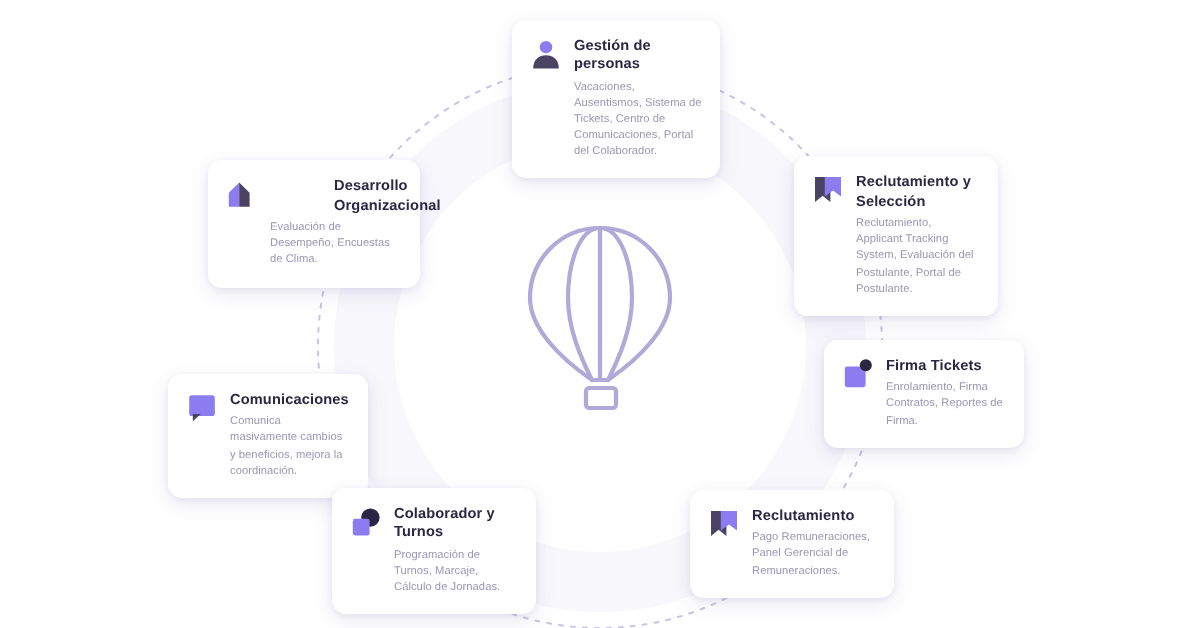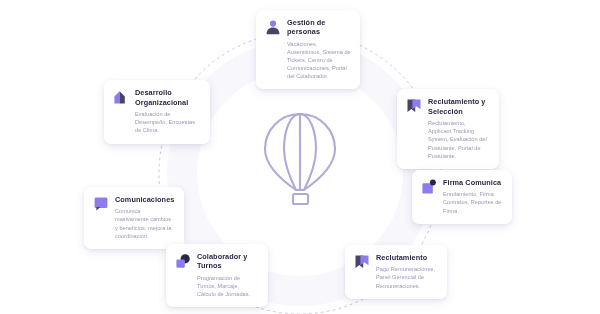--- a/index.html
+++ b/index.html
@@ -92,29 +92,29 @@
   .card-desc {
     margin-top: 3px;
     font-size: 5.6px;
     color: #9b96b4;
     line-height: 1.45;
     letter-spacing: 0.005em;
   }
 
   
   #card-gestion       { left: 256px; top: 10px;  width: 104px; }
-  #card-reclutamiento { left: 397px; top: 89px;  width: 102px; }
+  #card-reclutamiento { left: 397px; top: 78px;  width: 102px; }
   #card-desarrollo    { left: 104px; top: 80px;  width: 106px; }
   #card-comunicaciones{ left: 84px;  top: 170px; width: 100px; margin-top: 17px; }
   #card-firma         { left: 412px; top: 170px; width: 100px; }
   #card-asistencia    { left: 166px; top: 244px; width: 102px; }
   #card-remuneraciones{ left: 345px; top: 245px; width: 102px; }
 
   #card-reclutamiento .card-title { line-height: 1.32; }
-  #card-desarrollo .card-title { line-height: 1.32; }
+  #card-desarrollo .card-title { line-height: 1.32; margin-left: 32px; }
 </style>
 </head>
 <body>
 
 <div id="stage">
 
   <div class="ring-outer"></div>
   <div class="ring-inner"></div>
 
   <svg class="ring-dashed" viewBox="0 0 300 300">
@@ -184,21 +184,21 @@
   </div>
 
   <div class="card" id="card-firma">
     <span class="card-icon">
       <svg viewBox="0 0 16 16" width="16" height="16">
         <rect x="1.4" y="4.2" width="10.4" height="10.4" rx="1.2" fill="#8b7cf0"></rect>
         <circle cx="11.9" cy="3.6" r="3.0" fill="#2b2742"></circle>
       </svg>
     </span>
     <div class="card-body">
-      <div class="card-title">Firma Comunica</div>
+      <div class="card-title">Firma Tickets</div>
       <div class="card-desc">Enrolamiento, Firma Contratos, Reportes de Firma.</div>
     </div>
   </div>
 
   <div class="card" id="card-asistencia">
     <span class="card-icon">
       <svg viewBox="0 0 16 16" width="16" height="16">
         <circle cx="10.2" cy="5.8" r="4.6" fill="#2b2742"></circle>
         <rect x="1.4" y="6.4" width="8.4" height="8.4" rx="1.2" fill="#8b7cf0"></rect>
       </svg>

